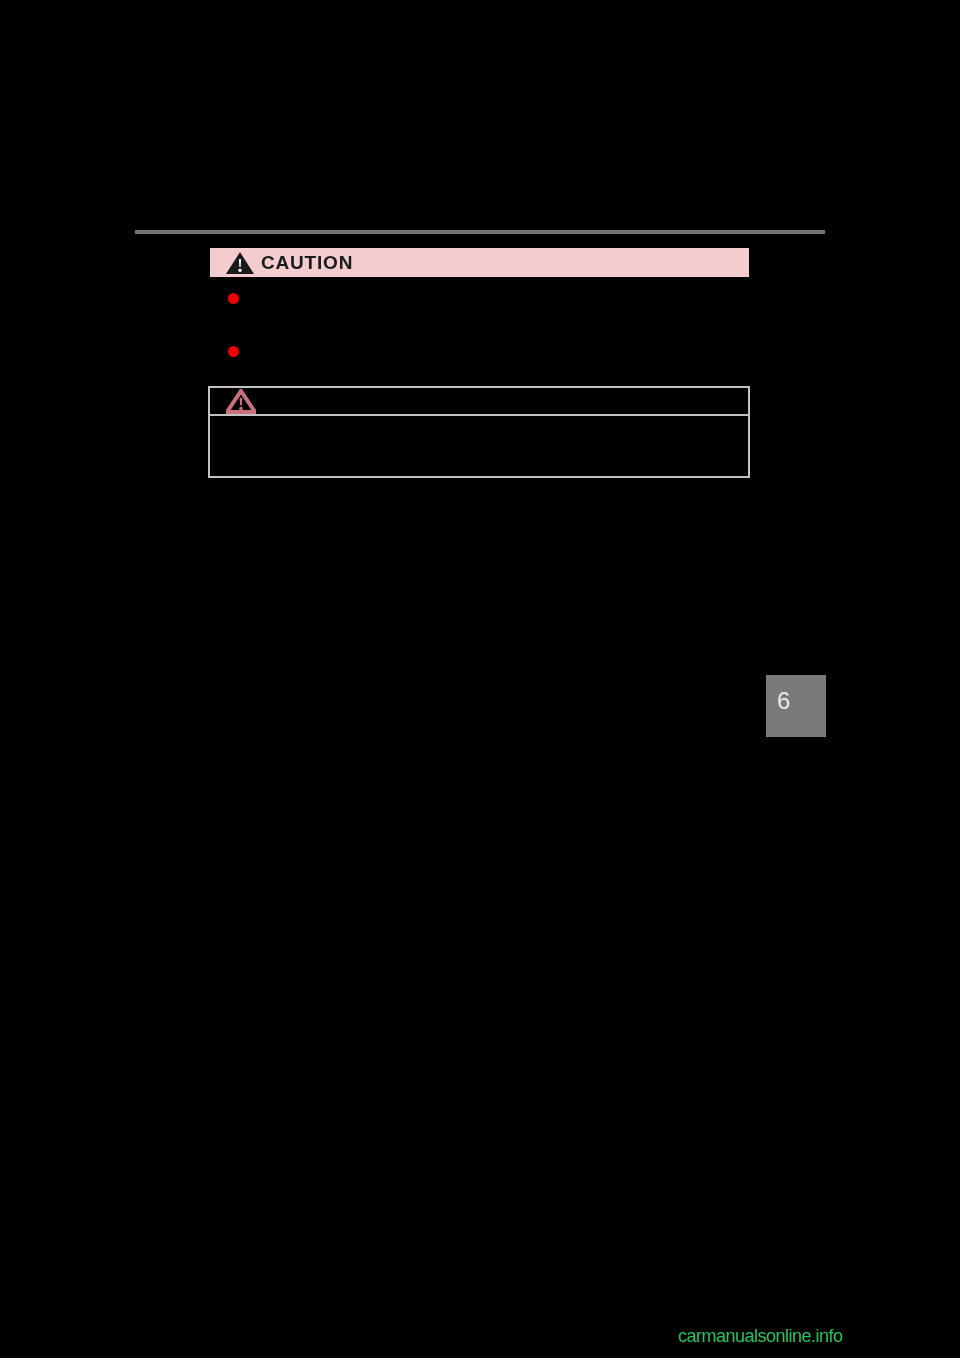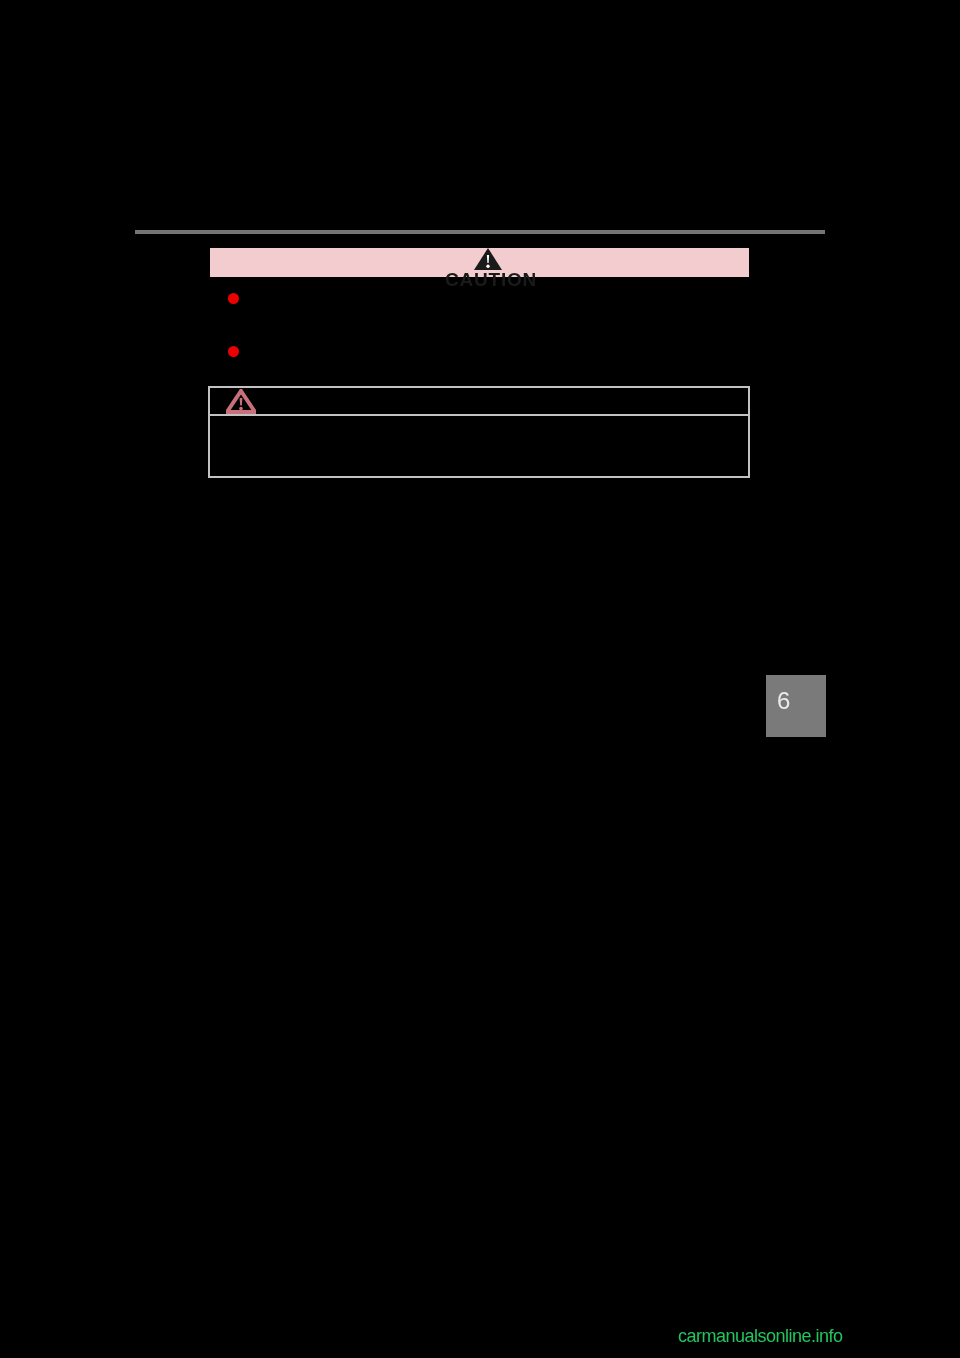--- a/index.html
+++ b/index.html
@@ -27,21 +27,20 @@
     position: absolute;
     left: 210px;
     top: 248px;
     width: 539px;
     height: 29px;
     background: #f2cccf;
     display: flex;
     align-items: center;
     padding-left: 16px;
     box-sizing: border-box;
-    flex-direction: column;
   }
   .caution-banner .tri-icon {
     width: 28px;
     height: 22px;
     display: block;
     flex: 0 0 auto;
   }
   .caution-label {
     color: #1a1a1a;
     font-size: 19px;

